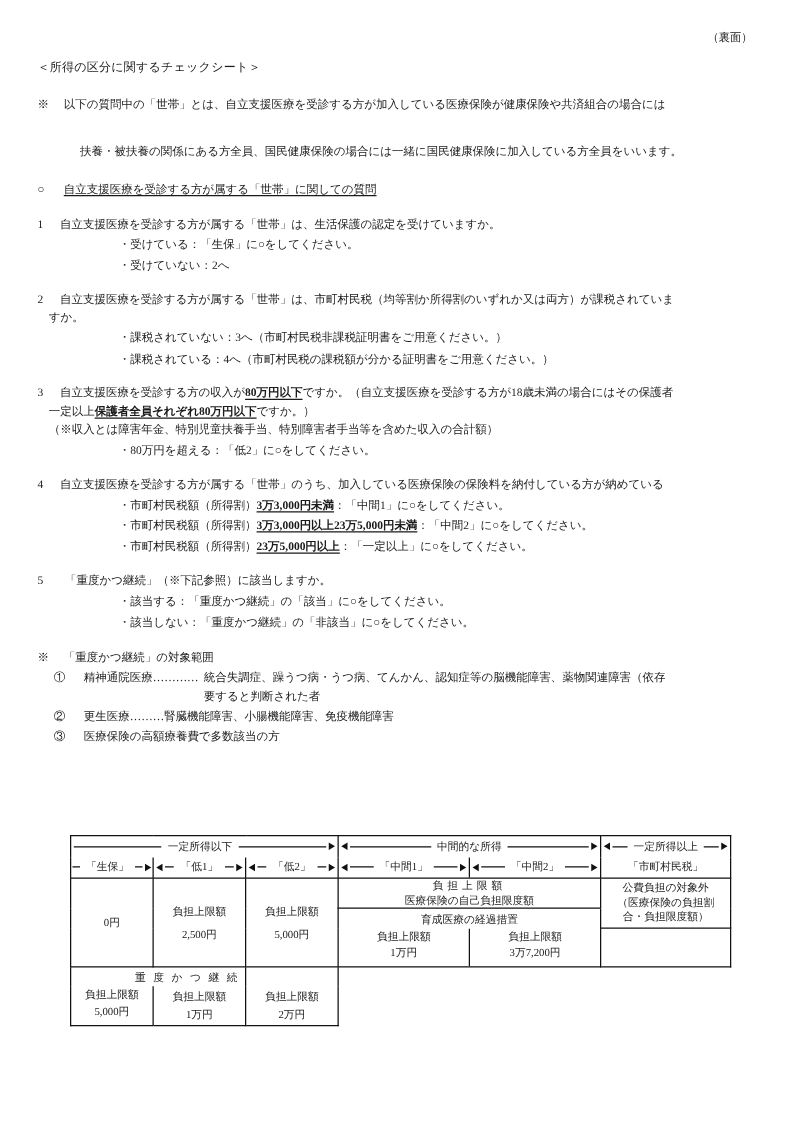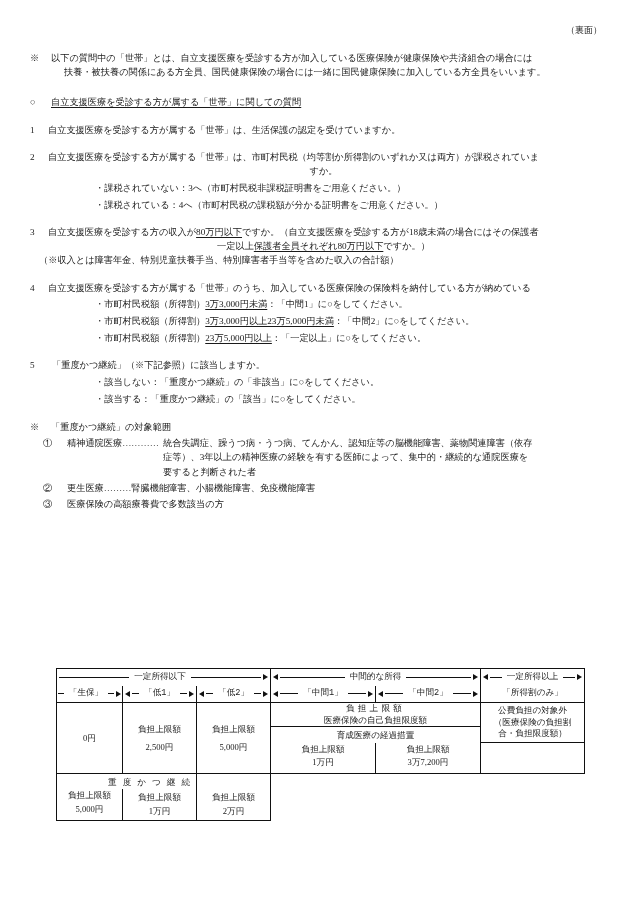--- a/index.html
+++ b/index.html
@@ -33,43 +33,43 @@
 
   .block { padding-left: 30px; padding-right: 24px; }
 
   .note-row {
     display: flex;
     margin-top: 13px;
     align-items: flex-start;
   }
   .note-mark { width: 21px; flex: 0 0 21px; }
   .note-body { flex: 1; }
-  .note-body .l2 { padding-left: 13px; }
+  .note-body .l2 { padding-left: 13px; margin-top: 24px; }
 
   .section-head {
     margin-top: 16px;
     padding-left: 30px;
     display: flex;
   }
   .section-head .mark { width: 21px; flex: 0 0 21px; }
   .section-head .txt { text-decoration: underline; text-underline-offset: 2px; }
 
   .q {
     margin-top: 13px;
     padding-left: 30px;
     padding-right: 22px;
   }
   .q-head { display: flex; align-items: flex-start; }
   .q-num { width: 18px; flex: 0 0 18px; }
   .q-text { flex: 1; }
-  .q-cont { padding-left: 9px; text-align: center; }
+  .q-cont { padding-left: 9px; }
   .q-paren { padding-left: 9px; }
   .bullets { padding-left: 65px; margin-top: 1px; }
   .bullet { margin-top: 2.5px; }
-  .u { text-decoration: underline; text-underline-offset: 1.5px; }
+  .u { text-decoration: underline; text-underline-offset: 1.5px; font-weight: bold; }
 
   .sec5 .q-num { width: 22px; flex: 0 0 22px; }
 
   .scope { margin-top: 14px; padding-left: 30px; padding-right: 20px; }
   .scope-title { display: flex; }
   .scope-title .mark { width: 21px; flex: 0 0 21px; }
   .scope-item { display: flex; margin-top: 2px; padding-left: 13px; }
   .scope-num { width: 24px; flex: 0 0 24px; }
   .scope-lbl { width: 96px; flex: 0 0 96px; }
   .scope-desc { flex: 1; }
@@ -101,37 +101,38 @@
   .hdr-bot { height: 17px; }
   .arrow-cell {
     display: flex;
     align-items: center;
     justify-content: center;
     gap: 2px;
     white-space: nowrap;
     padding: 0 2px;
     font-size: 8.6px;
   }
-  .arrow-cell .lab { padding: 0 3px; font-family: Liberation Mono, monospace; }
+  .arrow-cell .lab { padding: 0 3px; }
   .ln { flex: 1 1 auto; height: 1px; background: #111; min-width: 6px; position: relative; }
   .ar-l { width: 0; height: 0; border-top: 3px solid transparent; border-bottom: 3px solid transparent; border-right: 5px solid #111; flex: 0 0 auto; }
   .ar-r { width: 0; height: 0; border-top: 3px solid transparent; border-bottom: 3px solid transparent; border-left: 5px solid #111; flex: 0 0 auto; }
 
   .cellpad { padding: 4px 3px; line-height: 1.35; }
   .sp-wide { letter-spacing: 3.2px; }
   .sp-xwide { letter-spacing: 6px; }
   .cell-money { line-height: 2.1; }
 </style>
 </head>
 <body>
 
 <div class="page">
 
   <div class="header-right">（裏面）</div>
 
+  <div class="sheet-title">＜所得の区分に関するチェックシート＞</div>
 
   <div class="block">
     <div class="note-row">
       <div class="note-mark">※</div>
       <div class="note-body">
         <div>以下の質問中の「世帯」とは、自立支援医療を受診する方が加入している医療保険が健康保険や共済組合の場合には</div>
         <div class="l2">扶養・被扶養の関係にある方全員、国民健康保険の場合には一緒に国民健康保険に加入している方全員をいいます。</div>
       </div>
     </div>
   </div>
@@ -139,20 +140,24 @@
   <div class="section-head">
     <div class="mark">○</div>
     <div class="txt">自立支援医療を受診する方が属する「世帯」に関しての質問</div>
   </div>
 
   <div class="q">
     <div class="q-head">
       <div class="q-num">1</div>
       <div class="q-text">自立支援医療を受診する方が属する「世帯」は、生活保護の認定を受けていますか。</div>
     </div>
+    <div class="bullets">
+      <div class="bullet">・受けている：「生保」に○をしてください。</div>
+      <div class="bullet">・受けていない：2へ</div>
+    </div>
   </div>
 
   <div class="q">
     <div class="q-head">
       <div class="q-num">2</div>
       <div class="q-text">自立支援医療を受診する方が属する「世帯」は、市町村民税（均等割か所得割のいずれか又は両方）が課税されていま</div>
     </div>
     <div class="q-cont">すか。</div>
     <div class="bullets">
       <div class="bullet">・課税されていない：3へ（市町村民税非課税証明書をご用意ください。）</div>
@@ -165,20 +170,21 @@
       <div class="q-num">3</div>
       <div class="q-text">
         <span>自立支援医療を受診する方の収入が</span><span class="u">80万円以下</span><span>ですか。（自立支援医療を受診する方が18歳未満の場合にはその保護者</span>
       </div>
     </div>
     <div class="q-cont">
       <span>一定以上</span><span class="u">保護者全員それぞれ80万円以下</span><span>ですか。）</span>
     </div>
     <div class="q-paren">（※収入とは障害年金、特別児童扶養手当、特別障害者手当等を含めた収入の合計額）</div>
     <div class="bullets">
+      <div class="bullet">・80万円を超える：「低2」に○をしてください。</div>
     </div>
   </div>
 
   <div class="q">
     <div class="q-head">
       <div class="q-num">4</div>
       <div class="q-text">自立支援医療を受診する方が属する「世帯」のうち、加入している医療保険の保険料を納付している方が納めている</div>
     </div>
     <div class="bullets">
       <div class="bullet">
@@ -192,37 +198,36 @@
       </div>
     </div>
   </div>
 
   <div class="q sec5">
     <div class="q-head">
       <div class="q-num">5</div>
       <div class="q-text">「重度かつ継続」（※下記参照）に該当しますか。</div>
     </div>
     <div class="bullets">
+      <div class="bullet">・該当する：「重度かつ継続」の「該当」に○をしてください。</div>
       <div class="bullet">・該当しない：「重度かつ継続」の「非該当」に○をしてください。</div>
-      <div class="bullet">・該当する：「重度かつ継続」の「該当」に○をしてください。</div>
     </div>
   </div>
 
   <div class="scope">
     <div class="scope-title">
       <div class="mark">※</div>
       <div>「重度かつ継続」の対象範囲</div>
     </div>
 
     <div class="scope-item">
       <div class="scope-num">①</div>
       <div class="scope-lbl">精神通院医療…………</div>
       <div class="scope-desc">
         <div>統合失調症、躁うつ病・うつ病、てんかん、認知症等の脳機能障害、薬物関連障害（依存</div>
-        <div>症等）、3年以上の精神医療の経験を有する医師によって、集中的・継続的な通院医療を</div>
         <div>要すると判断された者</div>
       </div>
     </div>
 
     <div class="scope-item">
       <div class="scope-num">②</div>
       <div class="scope-desc">
         <span>更生医療………</span><span>腎臓機能障害、小腸機能障害、免疫機能障害</span>
       </div>
     </div>
@@ -314,21 +319,21 @@
           <div class="arrow-cell">
             <span class="ar-l"></span>
                 <span class="ln"></span>
             <span class="lab">「中間2」</span>
             <span class="ln"></span>
                 <span class="ar-r"></span>
           </div>
         </td>
         <td class="hdr-bot no-b-t b-b-hv b-r-hv">
           <div class="arrow-cell">
-            <span class="lab">「所得割のみ」</span>
+            <span class="lab">「市町村民税」</span>
           </div>
         </td>
       </tr>
 
       <tr>
         <td rowspan="3" class="b-l-hv b-r-hv cell-money">0円</td>
         <td rowspan="3" class="b-r-hv">
           <div class="cell-money">
             <div>負担上限額</div>
             <div>2,500円</div>

